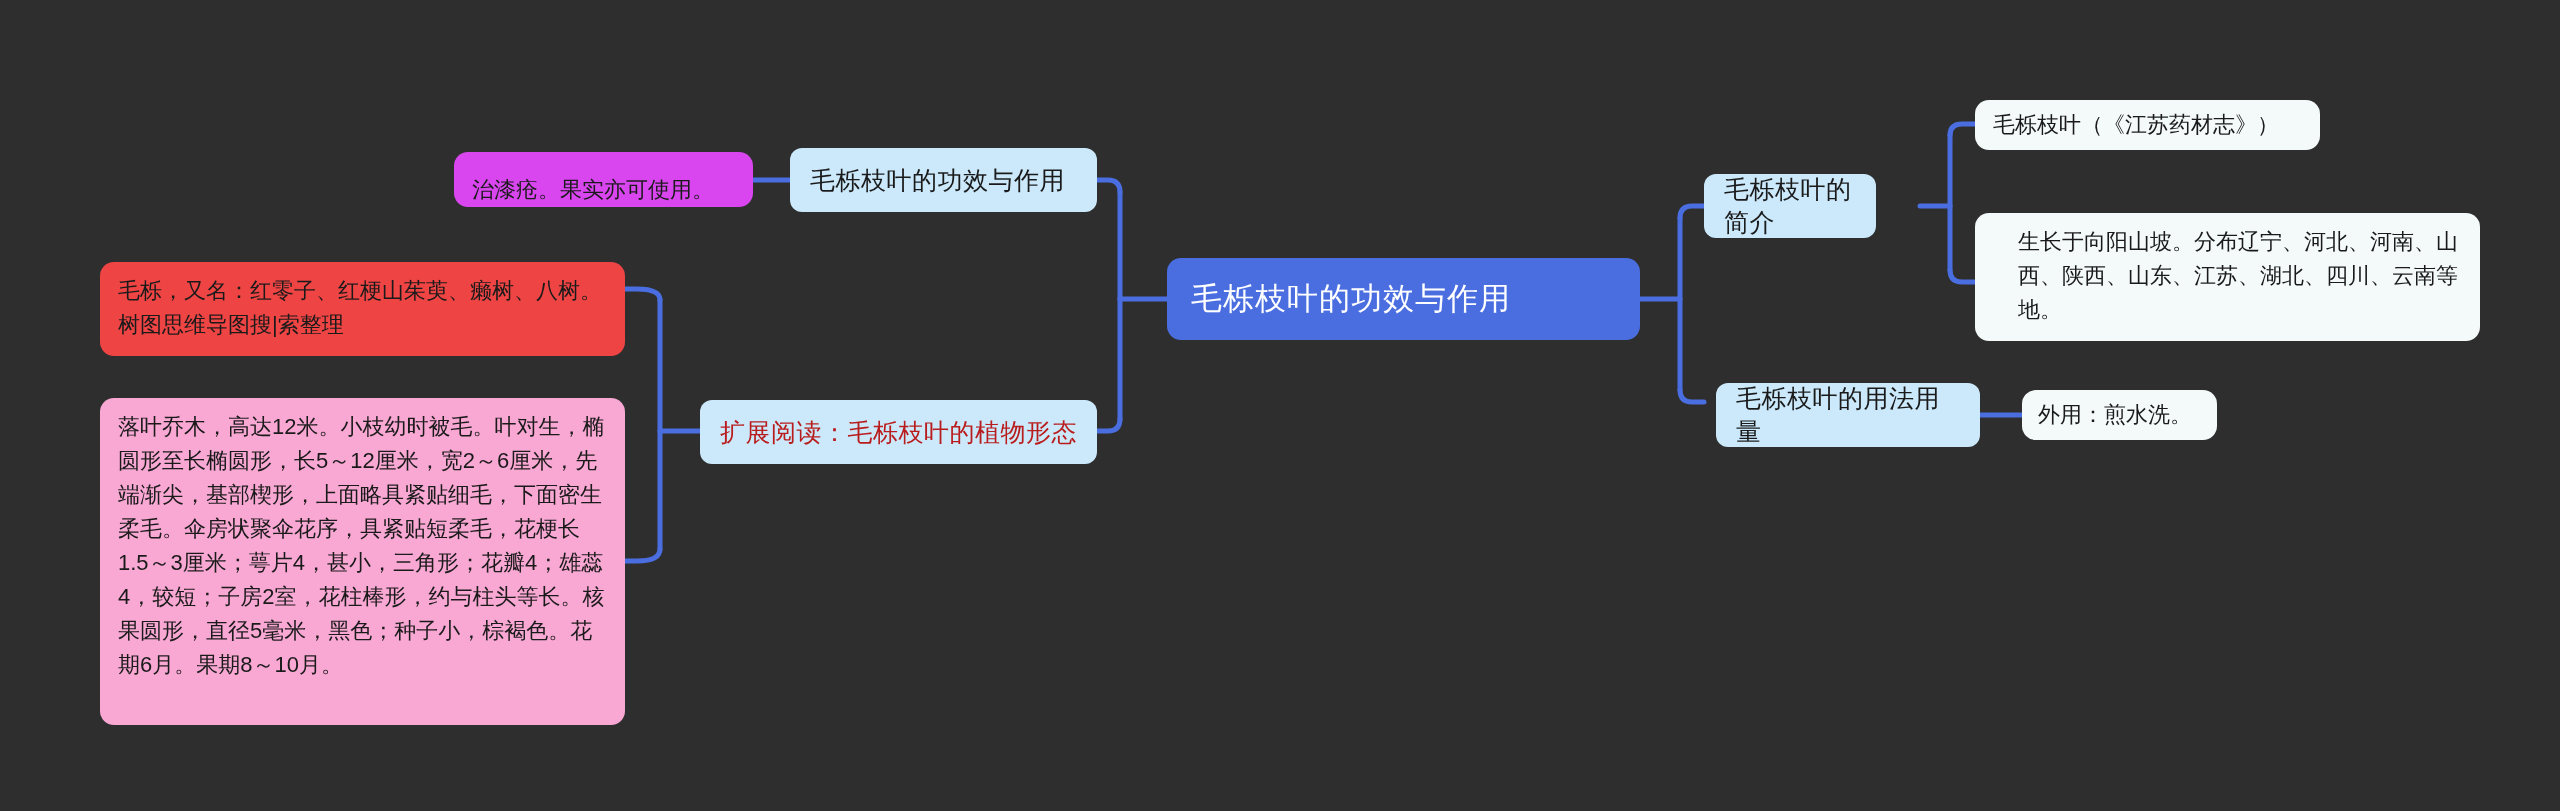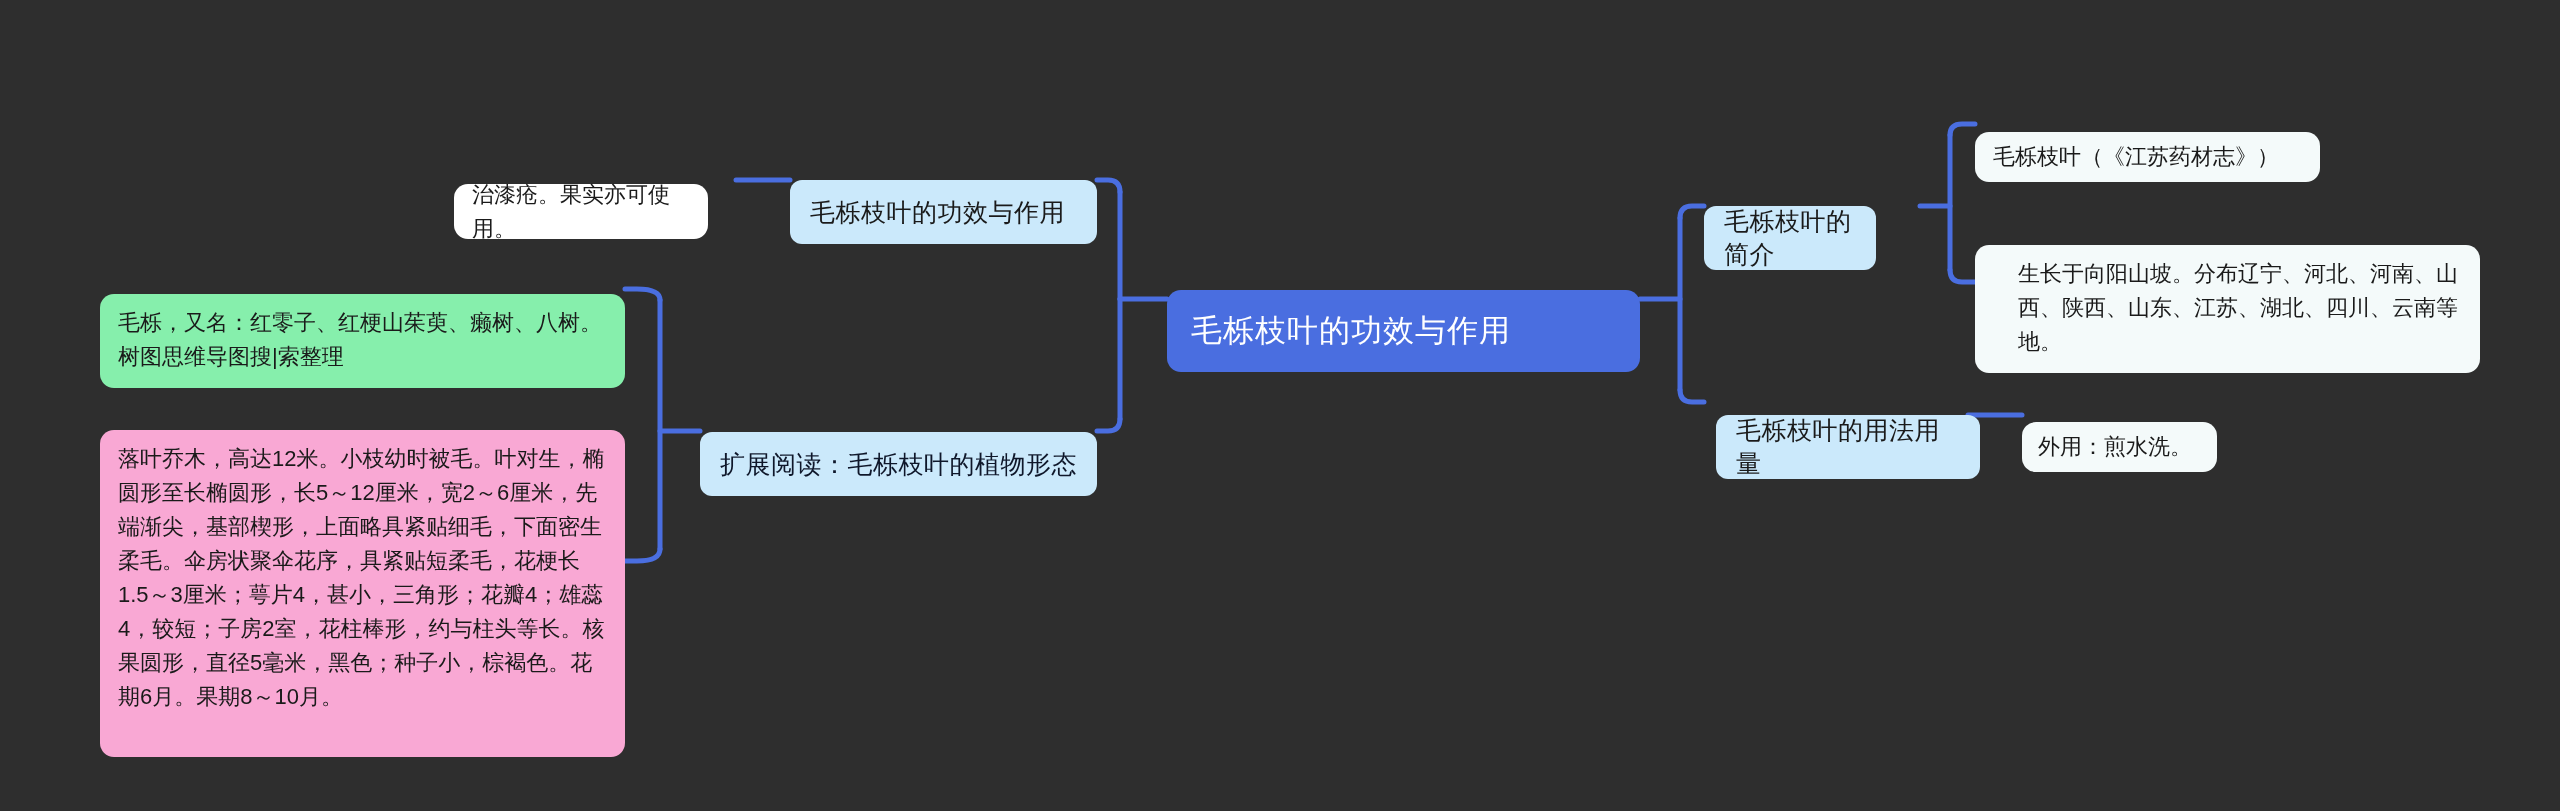--- a/index.html
+++ b/index.html
@@ -27,21 +27,20 @@
     width: 2560px;
     height: 811px;
     pointer-events: none;
   }
   .node {
     position: absolute;
     box-sizing: border-box;
     border-radius: 12px;
     display: flex;
     align-items: center;
-    margin-top: 32px;
   }
   
   .node.root {
     background: #4a6ee0;
     color: #ffffff;
     font-size: 31px;
     padding: 0 24px;
     border-radius: 14px;
     letter-spacing: 1px;
     justify-content: center;
@@ -112,29 +111,29 @@
   </svg>
 
   <div class="node root" style="left: 1167px; top: 258px; width: 473px; height: 82px; background: rgb(74, 110, 224); color: rgb(255, 255, 255);">
     <span class="txt">毛栎枝叶的功效与作用</span>
   </div>
 
   <div class="node branch" style="left: 790px; top: 148px; width: 307px; height: 64px; background: rgb(203, 233, 251); color: rgb(26, 26, 26);">
     <span class="txt">毛栎枝叶的功效与作用</span>
   </div>
 
-  <div class="node leaf single" style="left: 454px; top: 152px; width: 254px; height: 55px; background: #ffffff; color: rgb(26, 26, 26);">
+  <div class="node leaf single" style="left: 454px; top: 152px; width: 299px; height: 55px; background: #d946ef; color: rgb(26, 26, 26); align-items: flex-end;">
     <span class="txt">治漆疮。果实亦可使用。</span>
   </div>
 
-  <div class="node branch" style="left: 700px; top: 400px; width: 397px; height: 64px; background: rgb(203, 233, 251); color: #0f172a;">
+  <div class="node branch" style="left: 700px; top: 400px; width: 397px; height: 64px; background: rgb(203, 233, 251); color: #b91c1c;">
     <span class="txt">扩展阅读：毛栎枝叶的植物形态</span>
   </div>
 
-  <div class="node leaf" style="left: 100px; top: 262px; width: 525px; height: 94px; background: #86efac; color: rgb(26, 26, 26);">
+  <div class="node leaf" style="left: 100px; top: 262px; width: 525px; height: 94px; background: #ef4444; color: rgb(26, 26, 26);">
     <span class="txt">毛栎，又名：红零子、红梗山茱萸、癞树、八树。树图思维导图搜|索整理</span>
   </div>
 
   <div class="node leaf" style="left: 100px; top: 398px; width: 525px; height: 327px; background: #f9a8d4; color: rgb(26, 26, 26);">
     <span class="txt">落叶乔木，高达12米。小枝幼时被毛。叶对生，椭圆形至长椭圆形，长5～12厘米，宽2～6厘米，先端渐尖，基部楔形，上面略具紧贴细毛，下面密生柔毛。伞房状聚伞花序，具紧贴短柔毛，花梗长1.5～3厘米；萼片4，甚小，三角形；花瓣4；雄蕊4，较短；子房2室，花柱棒形，约与柱头等长。核果圆形，直径5毫米，黑色；种子小，棕褐色。花期6月。果期8～10月。</span>
   </div>
 
   <div class="node branch" style="left: 1704px; top: 174px; width: 172px; height: 64px; background: rgb(203, 233, 251); color: rgb(26, 26, 26);">
     <span class="txt">毛栎枝叶的简介</span>
   </div>

